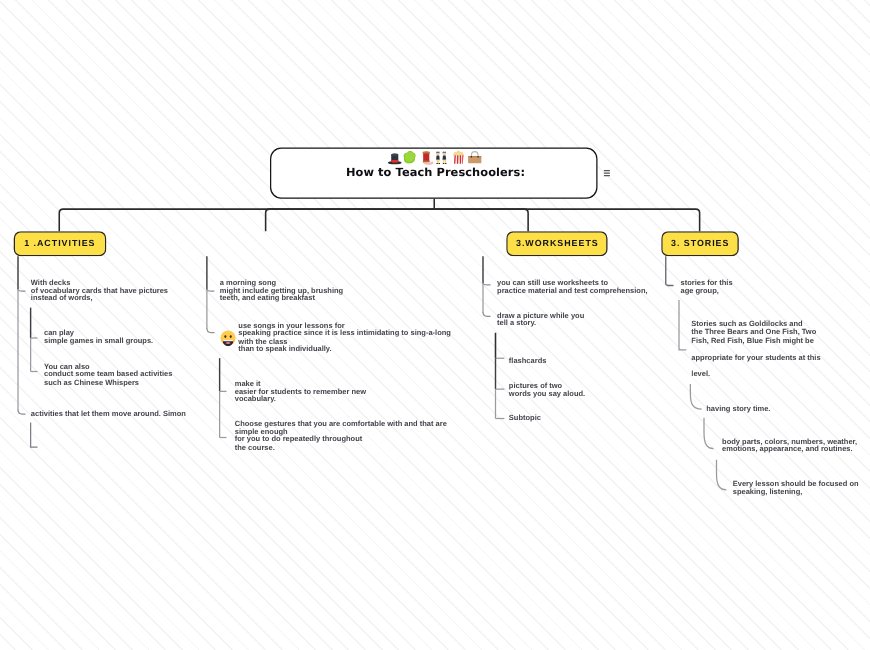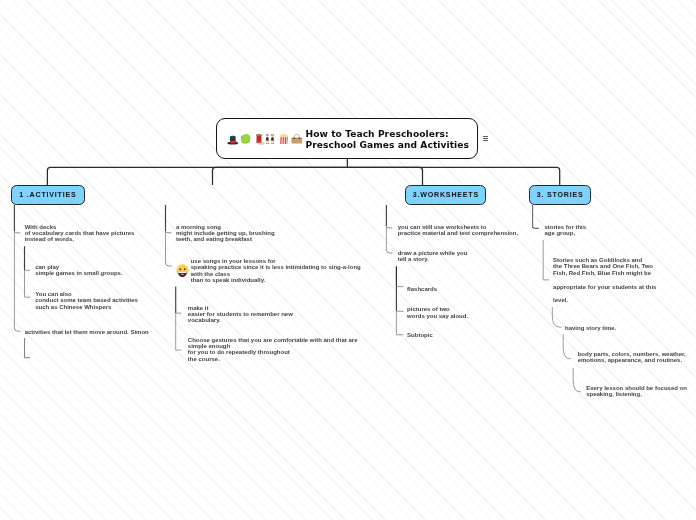--- a/index.html
+++ b/index.html
@@ -7,32 +7,32 @@
     font-family:"Liberation Sans",sans-serif;
     background-color:#ffffff;
     background-image:repeating-linear-gradient(45deg,#ffffff 0px,#ffffff 8.45px,#f3f3f4 8.45px,#f3f3f4 9.42px);
   }
   #canvas{position:relative;width:696px;height:520px;-webkit-font-smoothing:antialiased;}
   .txt,.branch-node,.root-title{transform:translateZ(0);}
   svg#links{position:absolute;left:0;top:0;width:696px;height:520px;overflow:visible;}
 
   .root-node{position:absolute;box-sizing:border-box;background:#fff;
     border:1.85px solid #15151a;border-radius:9px;display:flex;align-items:center;
-    padding:0 9px;}
+    padding:0 9px;flex-direction:column;}
   .root-emojis{line-height:1;white-space:nowrap;display:flex;align-items:center;
      font-family:"DejaVu Sans",sans-serif;}
   .root-emojis .ei{display:block;width:13.6px;height:13.6px;margin-right:-0.75px;flex:0 0 auto;}
   .root-title{margin-left:2.5px;font-weight:bold;font-size:9.1px;line-height:11px;color:#0e0e12;position:relative;top:1.2px;
      white-space:nowrap;letter-spacing:0.07px;font-family:"DejaVu Sans",sans-serif;}
 
   .hamburger{position:absolute;width:5.6px;height:5.7px;display:flex;flex-direction:column;
      justify-content:space-between;}
   .hamburger i{display:block;height:1.3px;background:#555558;border-radius:0.6px;}
 
-  .branch-node{position:absolute;box-sizing:border-box;background:#7dd3fc;
+  .branch-node{position:absolute;box-sizing:border-box;background:#fde047;
     border:1.5px solid #262626;border-radius:5.5px;display:flex;align-items:center;
     justify-content:center;font-weight:bold;font-size:7.1px;color:#111;
     letter-spacing:0.78px;white-space:nowrap;}
   .branch-node span{margin-right:-0.78px;}
 
   .txt{position:absolute;font-size:6px;line-height:6.3px;color:#44444b;
     font-weight:bold;white-space:pre;}
   .inline-icon{position:absolute;display:block;}
 </style>
 </head>
@@ -141,21 +141,21 @@
           </g>
         </svg>
         <svg class="ei" viewBox="0 0 36 36">
           <path d="M11,17v-4a7,7 0 0 1 14,0v4" stroke="#b8b8b8" stroke-width="2.6" fill="none" stroke-linecap="round"></path>
           <path d="M5.5,15.5h25a1.6,1.6 0 0 1 1.6,1.6v11.8a1.6,1.6 0 0 1 -1.6,1.6h-25a1.6,1.6 0 0 1 -1.6,-1.6v-11.8a1.6,1.6 0 0 1 1.6,-1.6z" fill="#cb9a6a"></path>
           <path d="M5.5,15.5h25a1.6,1.6 0 0 1 1.6,1.6v1h-28.2v-1a1.6,1.6 0 0 1 1.6,-1.6z" fill="#b98454"></path>
           <rect x="9.6" y="15.5" width="2.8" height="3" rx="0.6" fill="#3e2c1b"></rect>
           <rect x="23.6" y="15.5" width="2.8" height="3" rx="0.6" fill="#3e2c1b"></rect>
         </svg>
       </span>
-    <span class="root-title"><span>How to Teach Preschoolers:</span><br><span>Preschool Games and Activities</span></span>
+    <span class="root-title"><span>How to Teach Preschoolers:</span><br></span>
   </div>
 
   <div class="hamburger" style="left:482.7px;top:135.6px;">
     <i></i>
     <i></i>
     <i></i>
   </div>
 
   <div class="branch-node" style="left:10.5px;top:185px;width:74px;height:20px;">
       <span>1 .ACTIVITIES</span>

